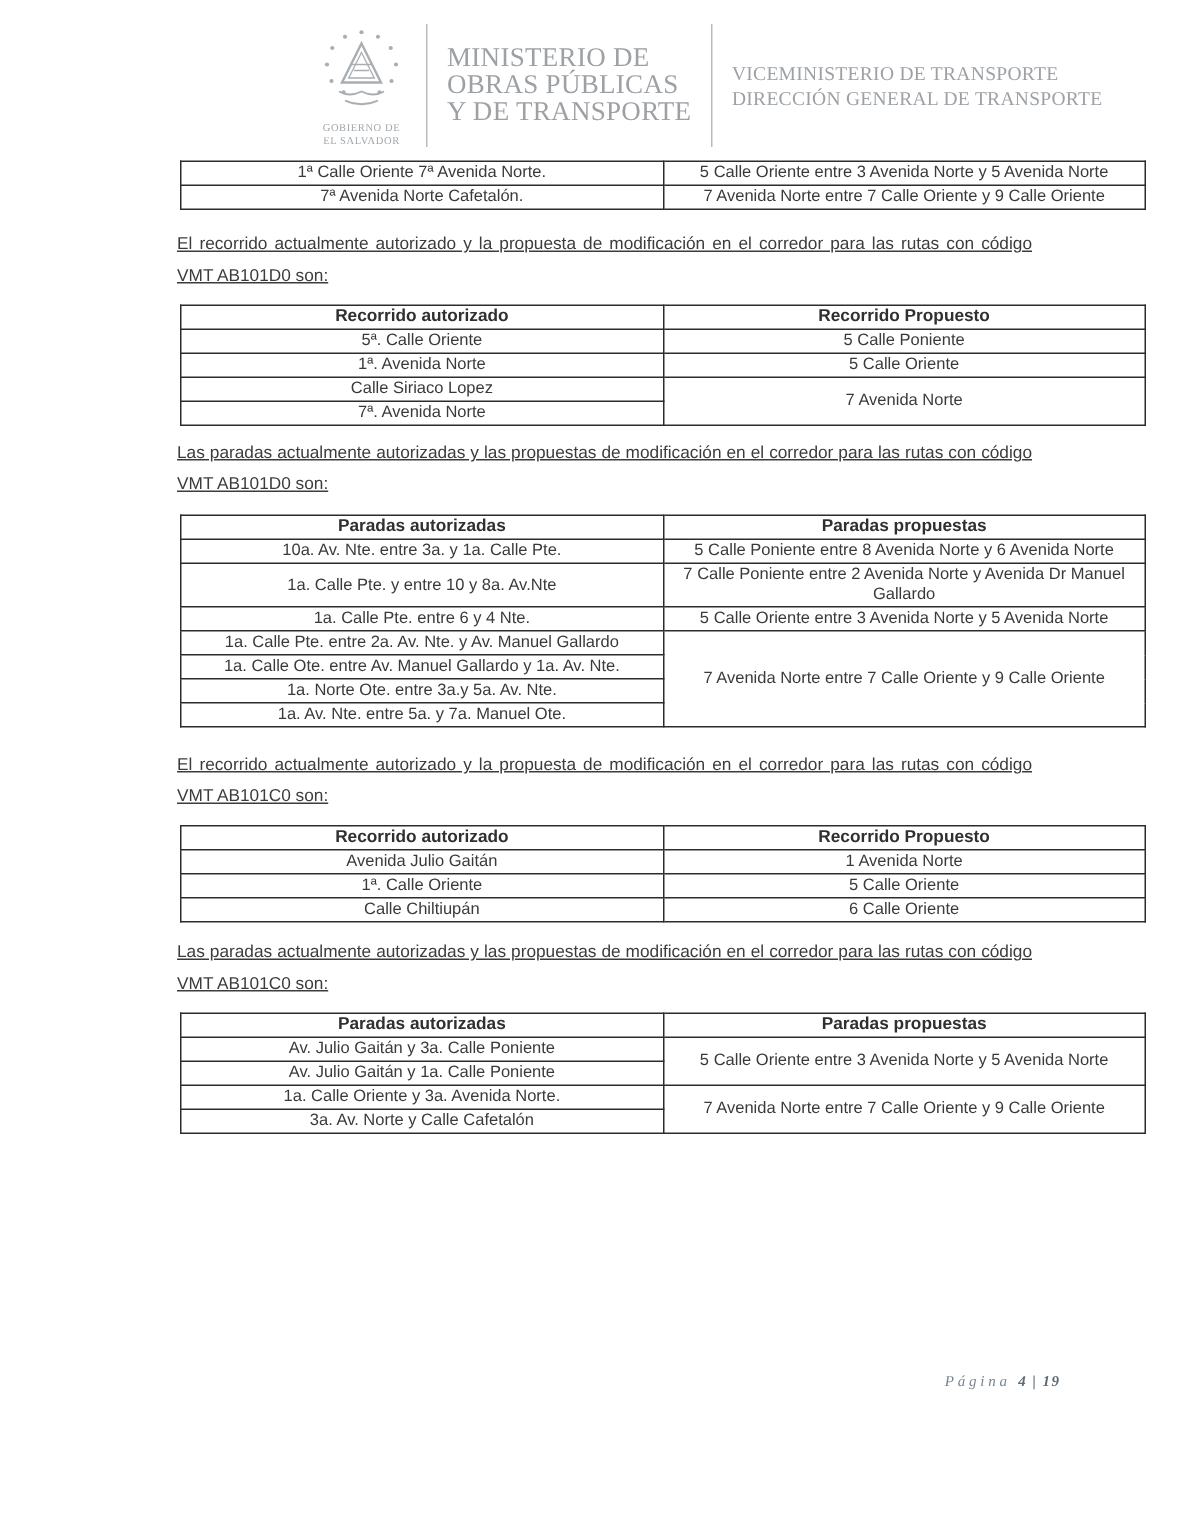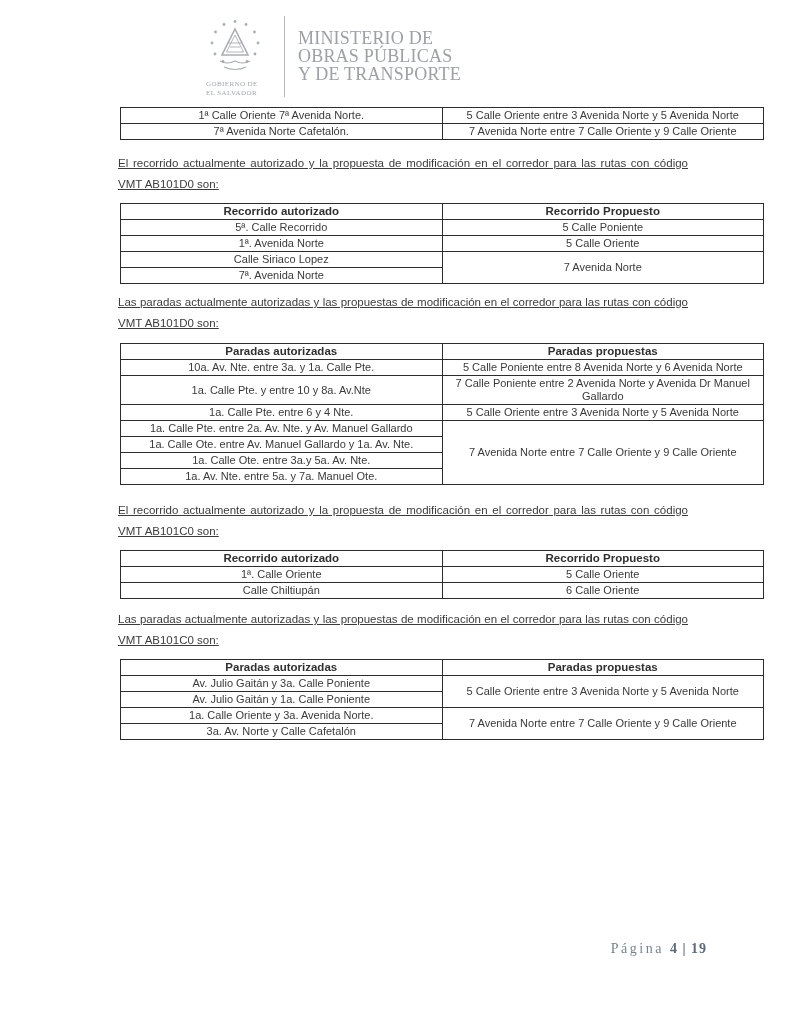--- a/index.html
+++ b/index.html
@@ -14,21 +14,21 @@
   }
 
   
   .doc-header {
     position: absolute;
     top: 16px;
     left: 206px;
     display: flex;
     align-items: stretch;
   }
-  .logo-block { width: 70px; padding-top: 3px; }
+  .logo-block { width: 70px; text-align: center; padding-top: 3px; }
   .logo-caption {
     margin-top: 1px;
     font-family: "Liberation Serif", serif;
     font-size: 7px;
     line-height: 8.5px;
     letter-spacing: 0.4px;
     color: #a3a8ac;
     white-space: nowrap;
   }
   .ministry-block {
@@ -90,27 +90,28 @@
     padding: 1px 6px;
     color: #3a3a3a;
     font-weight: normal;
   }
   .doc-table th { font-weight: bold; font-size: 11.5px; color: #303030; }
   .doc-table col.c1, .doc-table col.c2 { width: 50%; }
 
   
   .footer {
     position: absolute;
-    top: 941px;
+    top: 916px;
     right: 84px;
     font-family: "Liberation Serif", serif;
-    font-size: 14px;
+    font-size: 10px;
     color: #77848f;
     letter-spacing: 2.5px;
     white-space: nowrap;
+    font-style: italic;
   }
   .footer .page-num { font-weight: bold; letter-spacing: 1px; color: #5d6b77; }
 </style>
 </head>
 <body>
 
 <div class="page">
 
   <div class="doc-header">
     <div class="logo-block">
@@ -144,20 +145,24 @@
         <div>EL SALVADOR</div>
       </div>
     </div>
 
     <div class="ministry-block">
       <div>MINISTERIO DE</div>
       <div>OBRAS PÚBLICAS</div>
       <div>Y DE TRANSPORTE</div>
     </div>
 
+    <div class="dept-block">
+      <div>VICEMINISTERIO DE TRANSPORTE</div>
+      <div>DIRECCIÓN GENERAL DE TRANSPORTE</div>
+    </div>
   </div>
 
   <div class="content">
 
     <table class="doc-table t-first">
       <colgroup>
           <col class="c1">
           <col class="c2">
         </colgroup>
       <tbody>
@@ -178,21 +183,21 @@
       <colgroup>
           <col class="c1">
           <col class="c2">
         </colgroup>
       <tbody>
         <tr>
           <th>Recorrido autorizado</th>
           <th>Recorrido Propuesto</th>
         </tr>
         <tr>
-          <td>5ª. Calle Recorrido</td>
+          <td>5ª. Calle Oriente</td>
           <td>5 Calle Poniente</td>
         </tr>
         <tr>
           <td>1ª. Avenida Norte</td>
           <td>5 Calle Oriente</td>
         </tr>
         <tr>
           <td>Calle Siriaco Lopez</td>
           <td rowspan="2">7 Avenida Norte</td>
         </tr>
@@ -227,39 +232,43 @@
           <td>5 Calle Oriente entre 3 Avenida Norte y 5 Avenida Norte</td>
         </tr>
         <tr>
           <td>1a. Calle Pte. entre 2a. Av. Nte. y Av. Manuel Gallardo</td>
           <td rowspan="4">7 Avenida Norte entre 7 Calle Oriente y 9 Calle Oriente</td>
         </tr>
         <tr>
           <td>1a. Calle Ote. entre Av. Manuel Gallardo y 1a. Av. Nte.</td>
         </tr>
         <tr>
-          <td>1a. Calle Ote. entre 3a.y 5a. Av. Nte.</td>
+          <td>1a. Norte Ote. entre 3a.y 5a. Av. Nte.</td>
         </tr>
         <tr>
           <td>1a. Av. Nte. entre 5a. y 7a. Manuel Ote.</td>
         </tr>
       </tbody>
     </table>
 
     <p class="para p3">El recorrido actualmente autorizado y la propuesta de modificación en el corredor para las rutas con código VMT AB101C0 son:</p>
 
     <table class="doc-table">
       <colgroup>
           <col class="c1">
           <col class="c2">
         </colgroup>
       <tbody>
         <tr>
           <th>Recorrido autorizado</th>
           <th>Recorrido Propuesto</th>
+        </tr>
+        <tr>
+          <td>Avenida Julio Gaitán</td>
+          <td>1 Avenida Norte</td>
         </tr>
         <tr>
           <td>1ª. Calle Oriente</td>
           <td>5 Calle Oriente</td>
         </tr>
         <tr>
           <td>Calle Chiltiupán</td>
           <td>6 Calle Oriente</td>
         </tr>
       </tbody>

